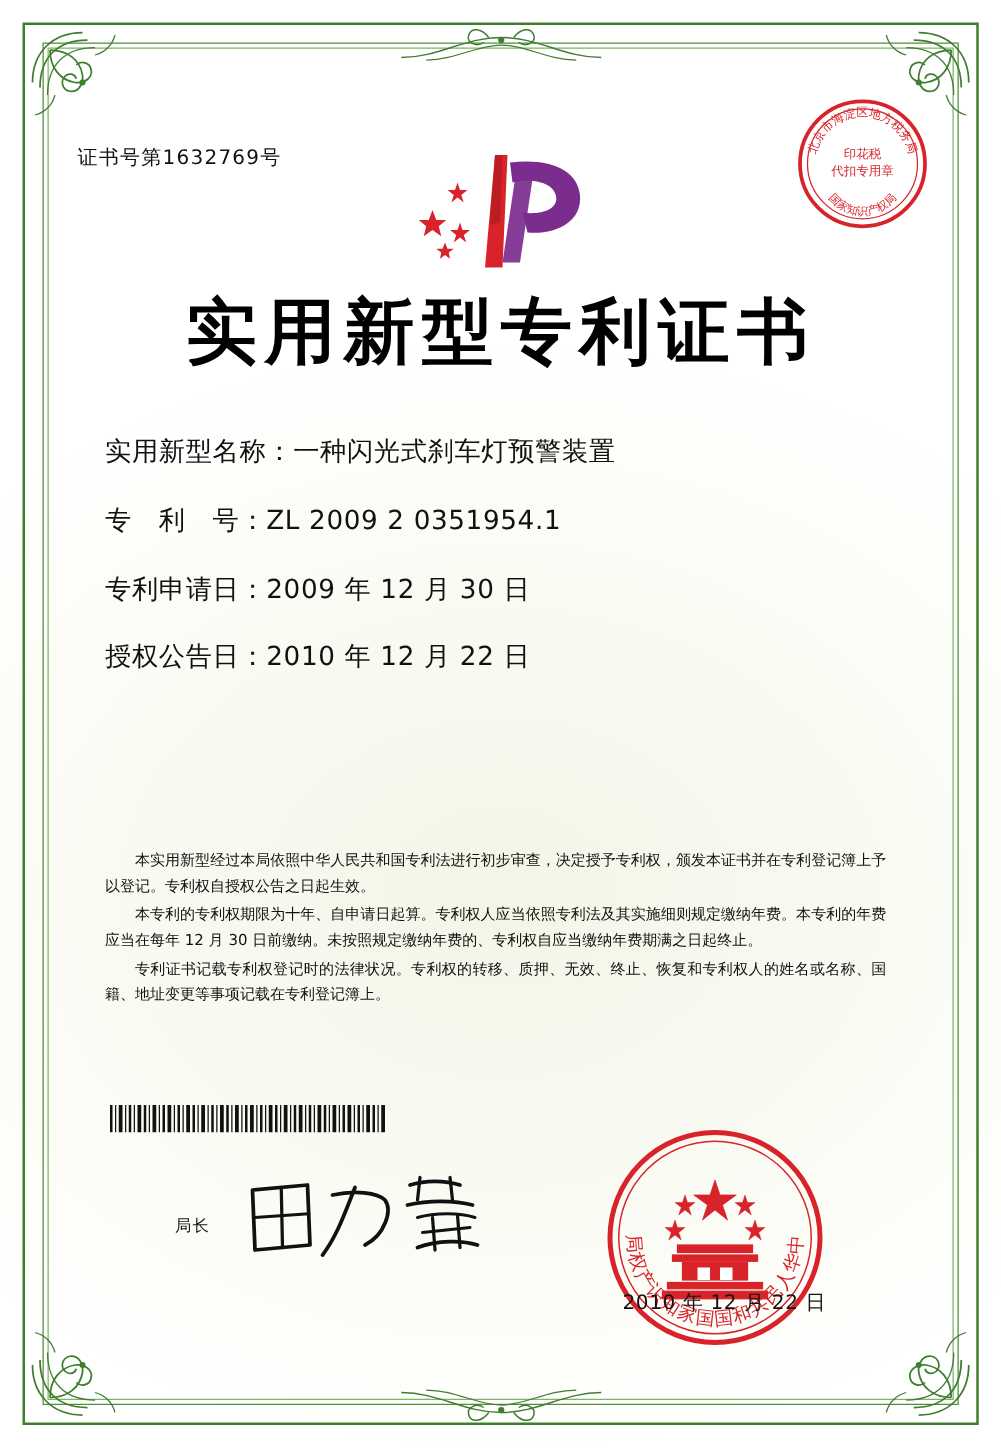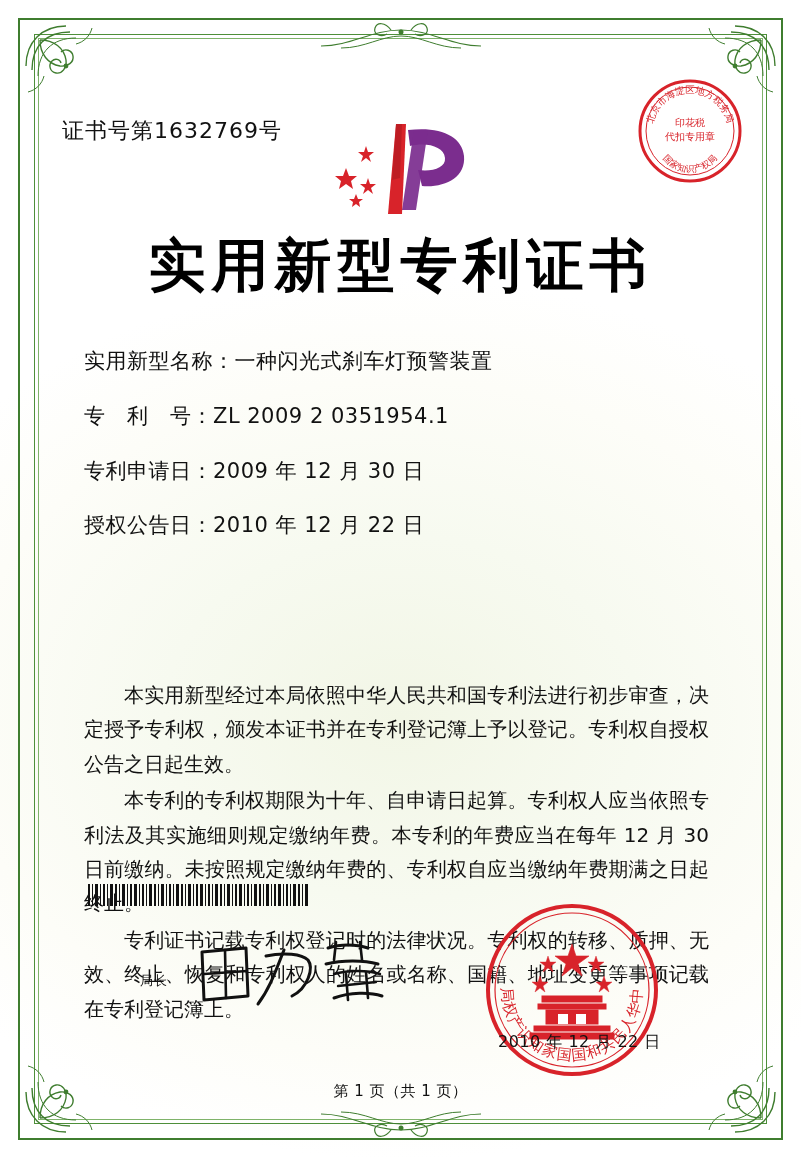--- a/index.html
+++ b/index.html
@@ -62,21 +62,21 @@
   }
   .edge-orn.top { top: 16px; }
   .edge-orn.bottom { bottom: 14px; }
   .edge-orn svg { width: 100%; height: 100%; display: block; }
 
   
   .cert-no {
     position: absolute;
     left: 62px; top: 116px;
     font-family: "DejaVu Sans", sans-serif;
-    font-size: 22px;
+    font-size: 16px;
     letter-spacing: 1px;
     color: #111;
     white-space: nowrap;
   }
 
   .logo {
     position: absolute;
     left: 322px; top: 118px;
     width: 160px; height: 100px;
   }
@@ -124,21 +124,21 @@
     display: inline;
     letter-spacing: 0.5px;
   }
 
   
   .body-text {
     position: absolute;
     left: 84px;
     top: 678px;
     width: 625px;
-    font-size: 20px;
+    font-size: 12px;
     color: #111;
     line-height: 1.72;
     text-align: justify;
   }
   .body-text p {
     margin: 0 0 2px 0;
     text-indent: 2em;
   }
 
   
@@ -458,15 +458,14 @@
         <rect x="78" y="116" width="10" height="10" fill="#ffffff" stroke="none"></rect>
         <rect x="96" y="116" width="10" height="10" fill="#ffffff" stroke="none"></rect>
         <rect x="54" y="128" width="76" height="5"></rect>
         <rect x="50" y="135" width="84" height="6"></rect>
       </g>
     </svg>
   </div>
 
   <div class="stamp-date">2010 年 12 月 22 日</div>
 
-  <div class="page-num">第 1 页（共 1 页）</div>
 
 </div>
 
 </body></html>

